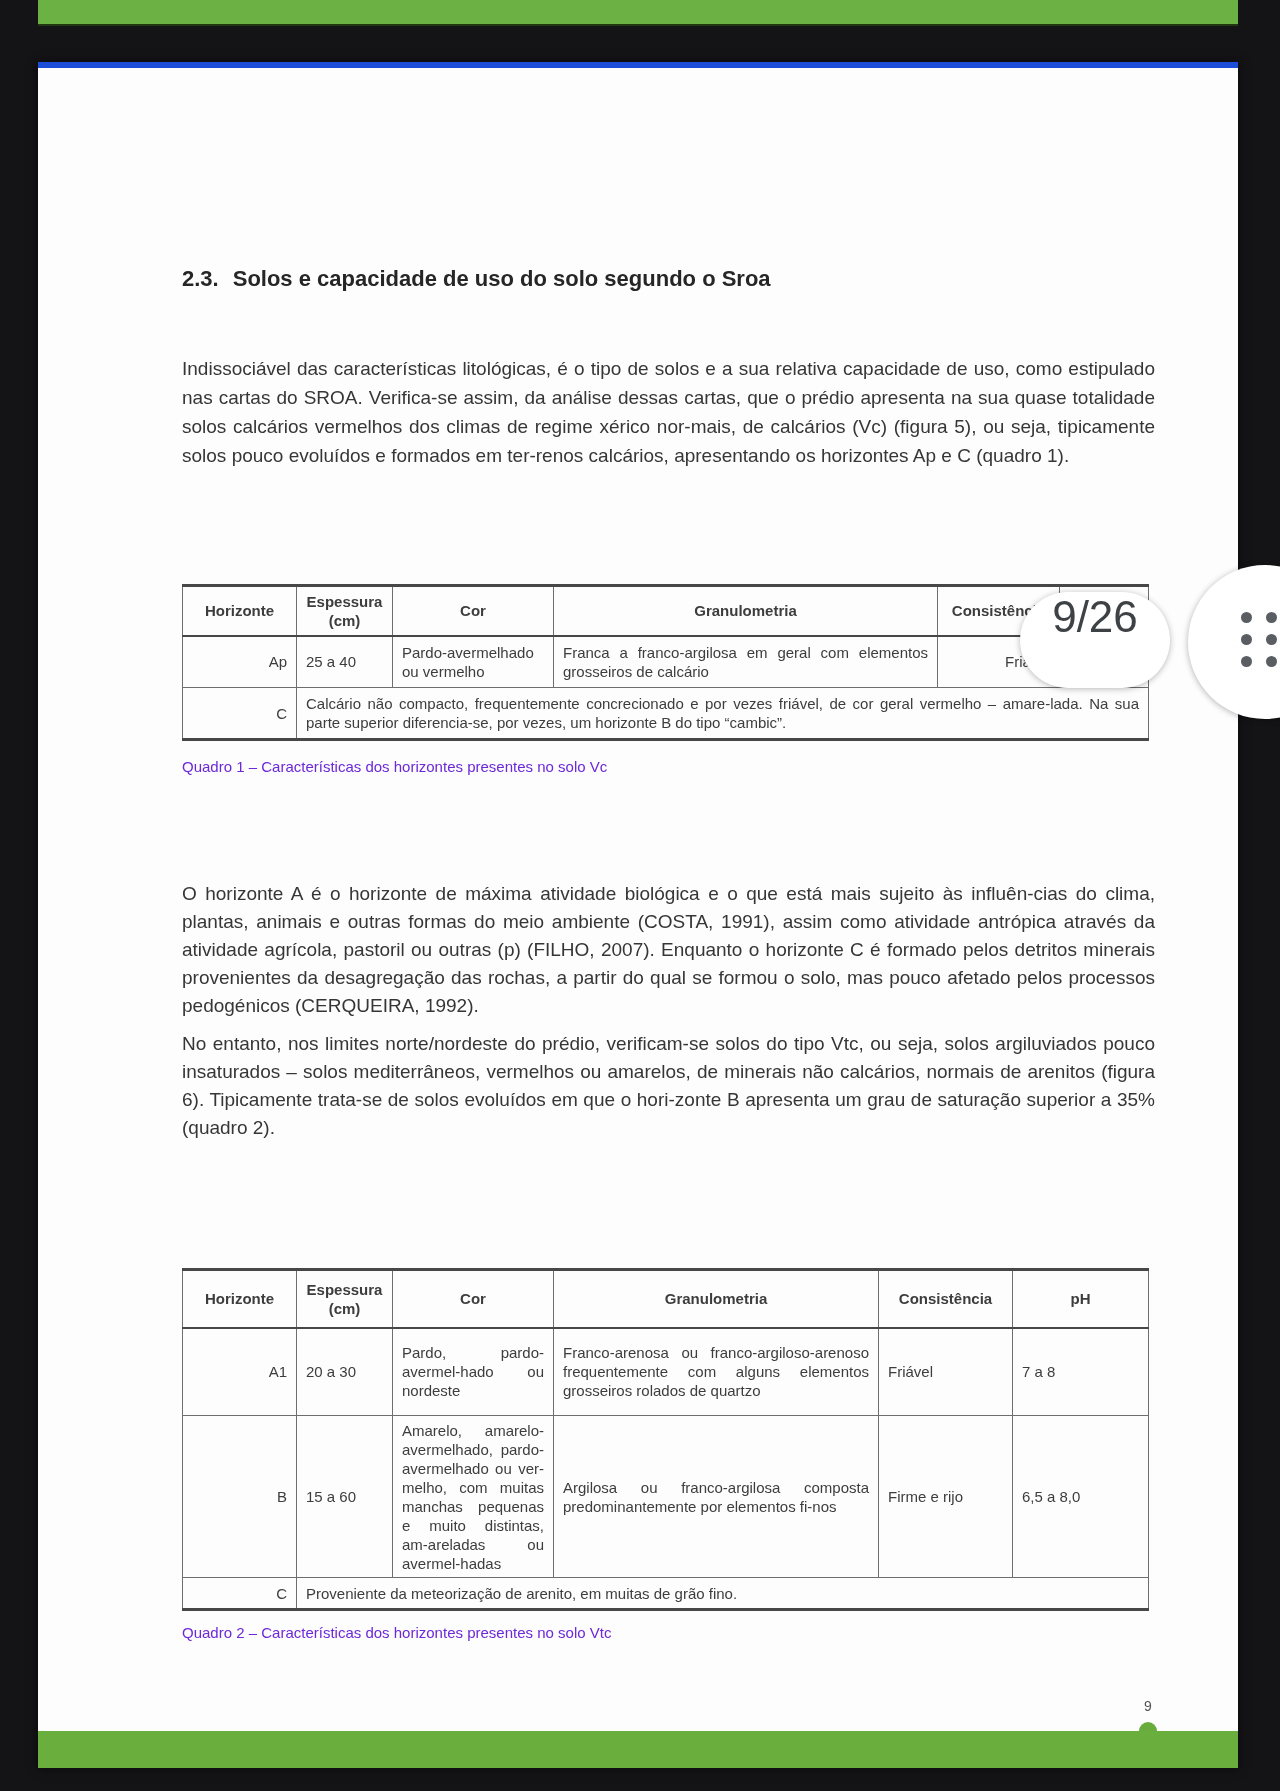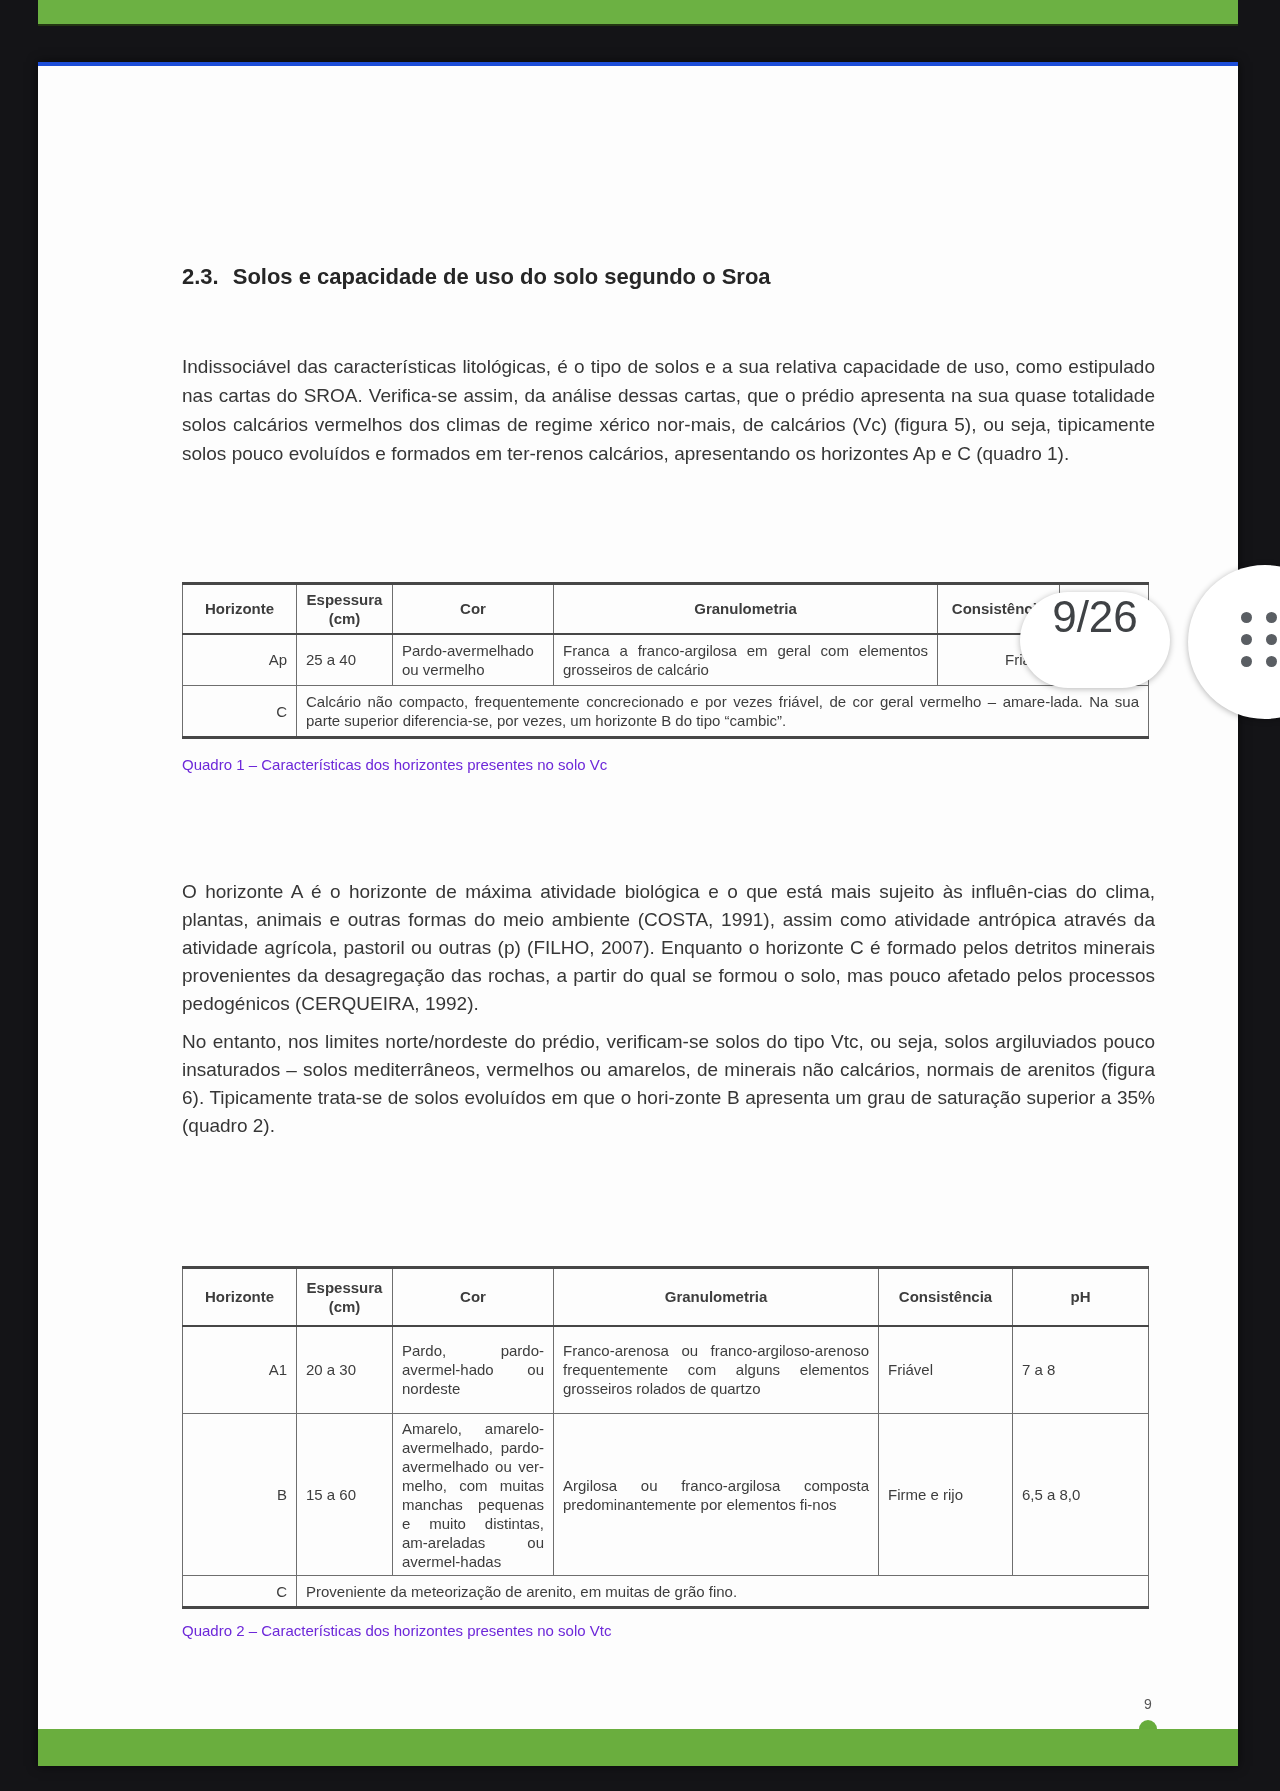--- a/index.html
+++ b/index.html
@@ -10,21 +10,21 @@
     -webkit-font-smoothing:antialiased;
   }
   
   .prev-page-band {
     position:absolute; left:38px; top:0; width:1200px; height:24px;
     background:#6cb143; border-bottom:2px solid #233612;
   }
   
   .page {
     position:absolute; left:38px; top:62px; width:1200px; height:1700px;
-    background:#fdfdfd; border-top:4px solid #1d4ed8;
+    background:#fdfdfd; border-top:6px solid #1d4ed8;
     box-shadow:0 0 10px rgba(0,0,0,.6);
     color:#333;
   }
   .heading {
     position:absolute; left:144px; top:198px; width:980px;
     font-size:22px; font-weight:bold; color:#262626;
   }
   .heading-number { margin-right:14px; }
   .para {
     position:absolute; left:144px; width:973px;

